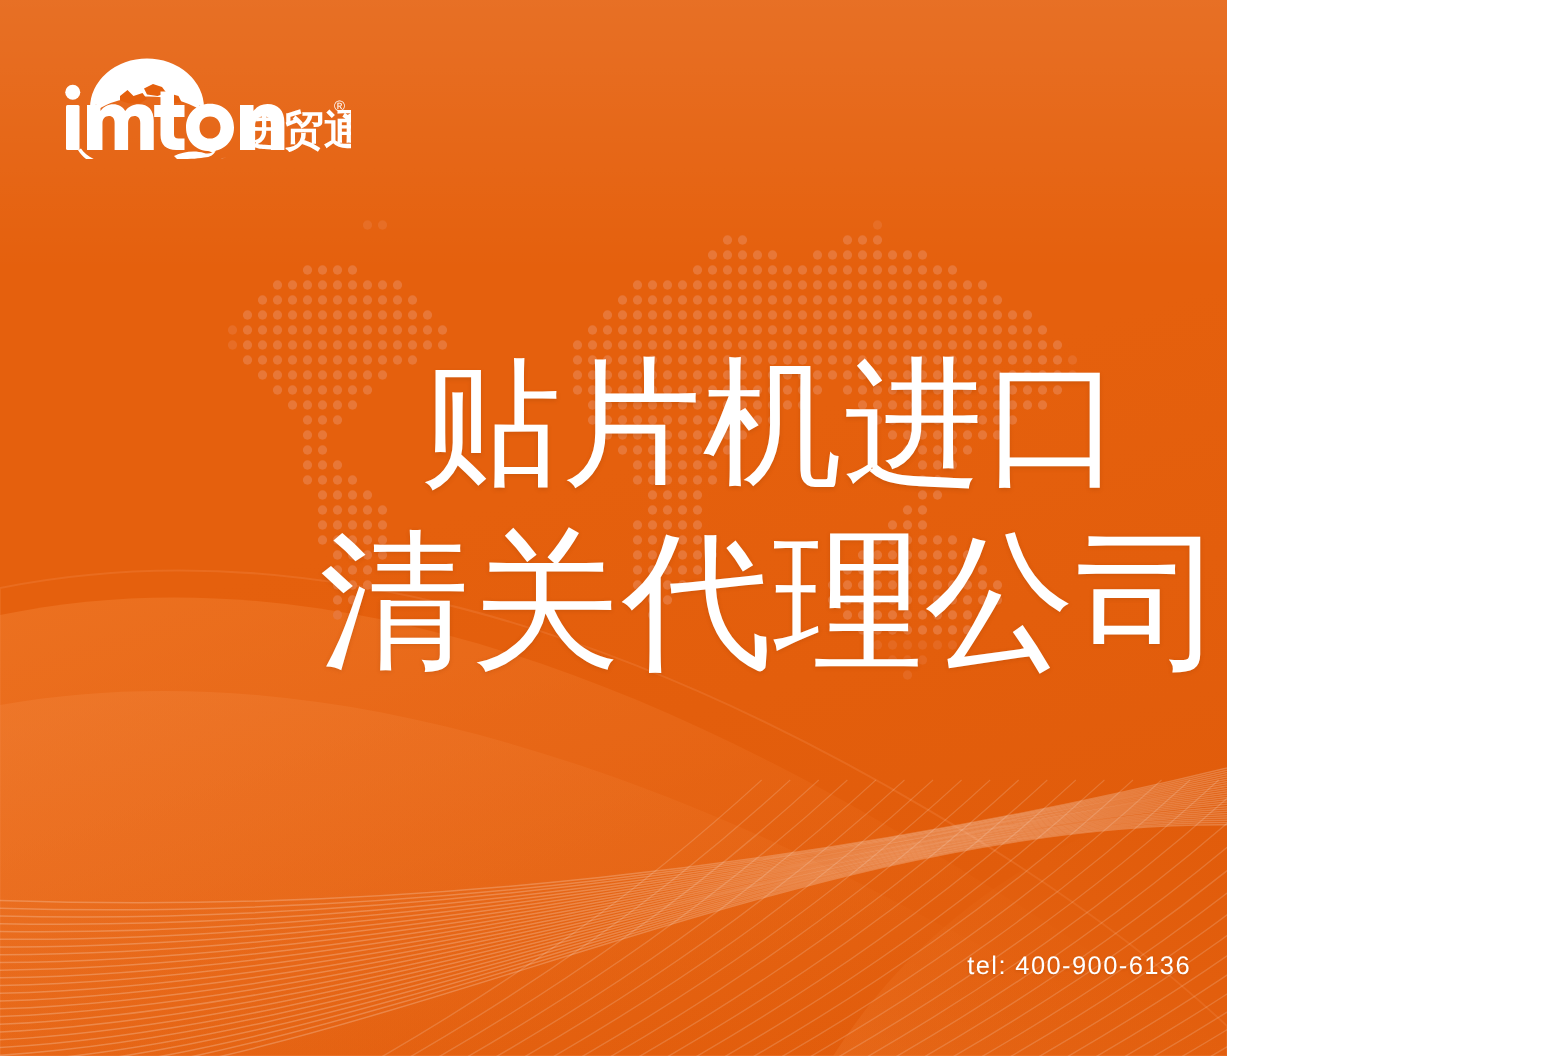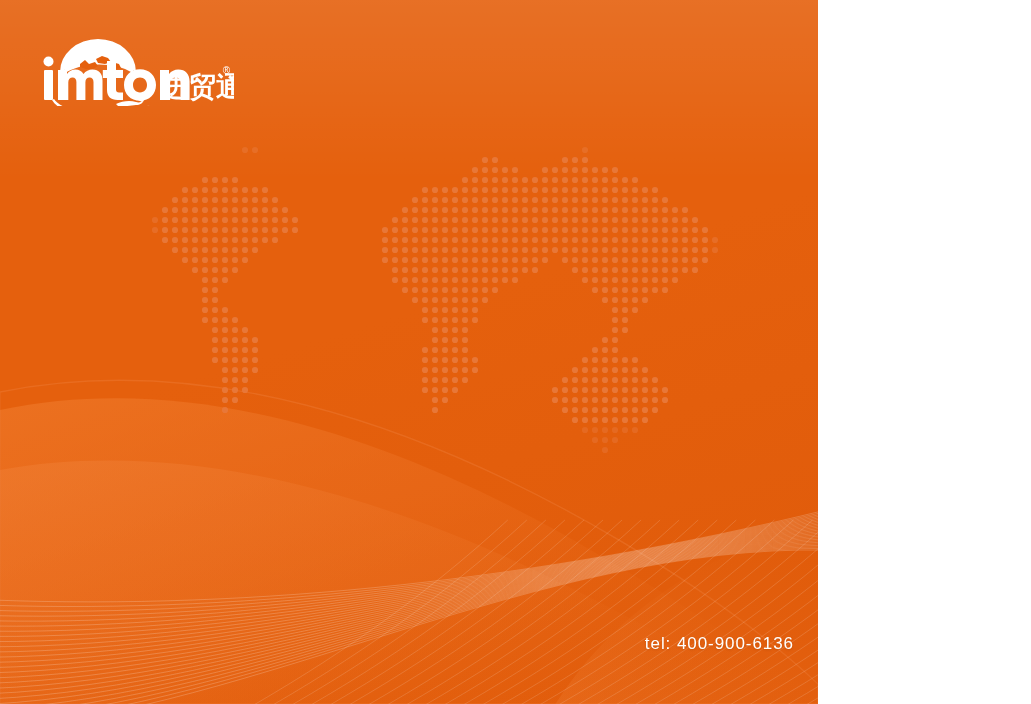--- a/index.html
+++ b/index.html
@@ -886,16 +886,20 @@
       <g fill="#ffffff">
         <path d="M18,72 C24,82 40,88 62,88 C84,88 104,83 118,76
                  C108,81 90,85 68,85 C44,85 26,80 20,71 Z"></path>
         <path d="M82,76 c6,-3 14,-4 20,-2 c3,1 6,0 8,-2 c-1,3 -4,5 -8,5
                  c-5,1 -12,1 -18,1 Z"></path>
         <path d="M104,72 l7,-1 l-3,3 Z"></path>
       </g>
     </svg>
   </div>
 
+  <div id="headline">
+    <span class="hl-line" id="hl-line-1">贴片机进口</span>
+    <span class="hl-line" id="hl-line-2">清关代理公司</span>
+  </div>
 
   <div id="tel">tel: 400-900-6136</div>
 
 </div>
 
 </body></html>

